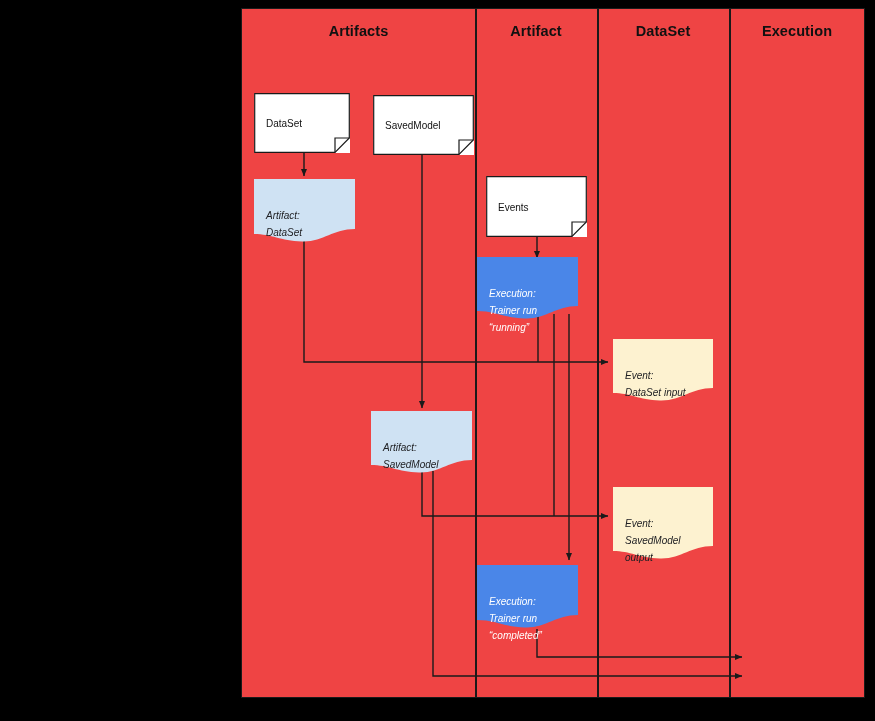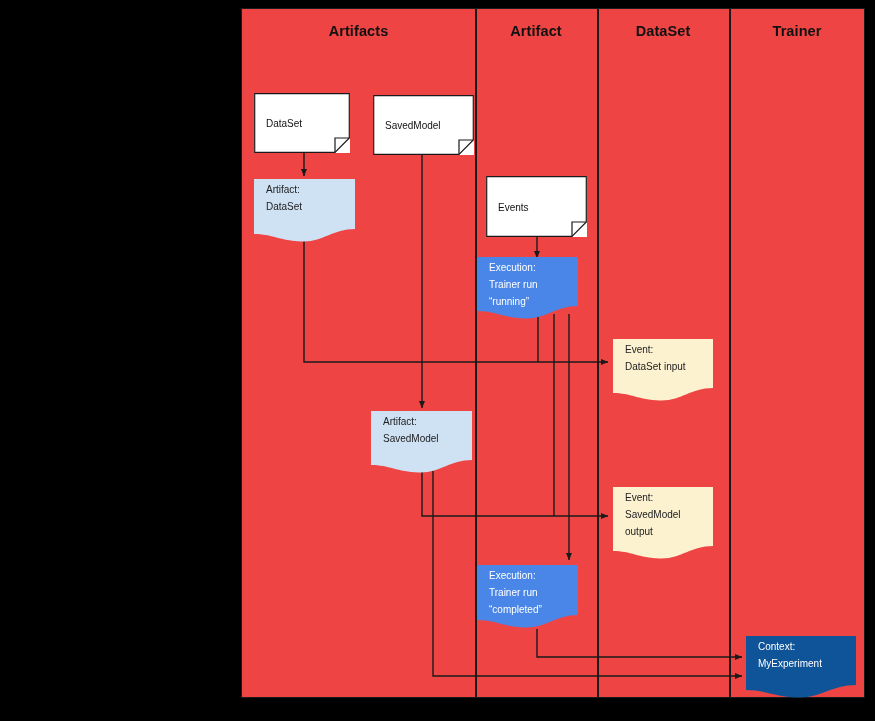--- a/index.html
+++ b/index.html
@@ -68,21 +68,22 @@
   .doc-node .doc-label {
     position: absolute;
     left: 12px;
     top: 50%;
     transform: translateY(-50%);
   }
   
   .wave-node .wave-label {
     position: absolute;
     left: 12px;
-    top: 2px;
+    top: 28px;
+    font-style: italic;
   }
   .wave-node.light .wave-label { color: #202124; }
   .wave-node.blue .wave-label  { color: #ffffff; }
   .wave-node.dark .wave-label  { color: #ffffff; }
   .wave-node.yellow .wave-label{ color: #202124; }
   .wave-svg {
     position: absolute;
     left: 0; top: 0;
     width: 100%;
     height: 100%;
@@ -95,21 +96,21 @@
 <div id="stage">
   <div id="diagram">
 
     <div class="lane-divider" style="left:233px;"></div>
     <div class="lane-divider" style="left:355px;"></div>
     <div class="lane-divider" style="left:487px;"></div>
 
     <div class="lane-header" style="left:0px; width:233px;">Artifacts</div>
     <div class="lane-header" style="left:233px; width:122px;">Artifact</div>
     <div class="lane-header" style="left:355px; width:132px;">DataSet</div>
-    <div class="lane-header" style="left:487px; width:136px;">Trainer</div>
+    <div class="lane-header" style="left:487px; width:136px;">Execution</div>
 
     <svg id="wires" viewBox="0 0 624 705">
       <defs>
         <marker id="arrow" markerWidth="9" markerHeight="9" refX="7.4" refY="3.2" orient="auto" markerUnits="userSpaceOnUse">
           <path d="M0,0 L7.6,3.2 L0,6.4 z" fill="#1a1a1a"></path>
         </marker>
       </defs>
       <g stroke="#1a1a1a" stroke-width="1.4" fill="none">
 
         <path d="M62,144 L62,167" marker-end="url(#arrow)"></path>
@@ -202,22 +203,15 @@
 
     <div class="node wave-node blue" style="left:235px; top:556px; width:101px; height:63px;">
       <svg class="wave-svg" viewBox="0 0 101 63" preserveAspectRatio="none">
         <path d="M0,0 L101,0 L101,50 C78,50 70,63 48,62.4 C26,61.8 18,55 0,55 Z" fill="#4a86e8"></path>
       </svg>
       <span class="wave-label">Execution:
 Trainer run
 “completed”</span>
     </div>
 
-    <div class="node wave-node dark" style="left:504px; top:627px; width:110px; height:62px;">
-      <svg class="wave-svg" viewBox="0 0 110 62" preserveAspectRatio="none">
-        <path d="M0,0 L110,0 L110,49 C85,49 76,62 52,61.4 C28,60.8 19,54 0,54 Z" fill="#0f5499"></path>
-      </svg>
-      <span class="wave-label">Context:
-MyExperiment</span>
-    </div>
 
   </div>
 </div>
 
 </body></html>

